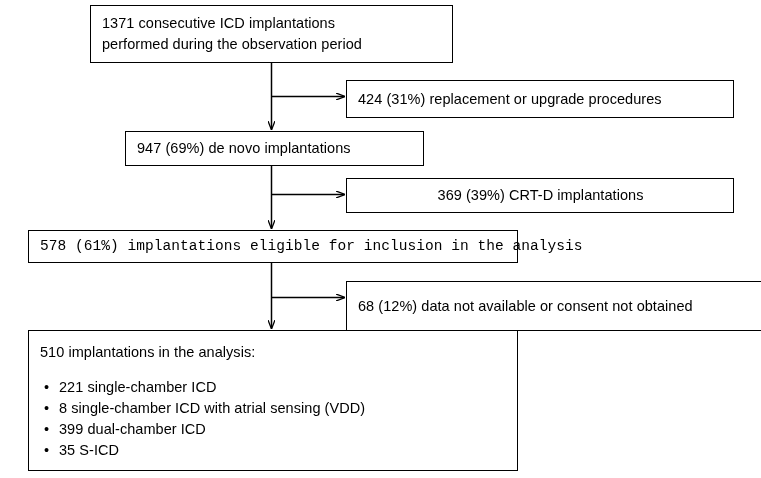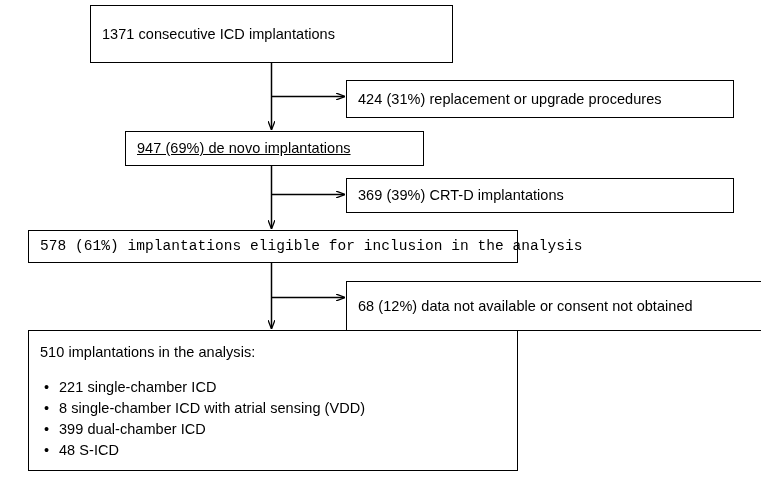--- a/index.html
+++ b/index.html
@@ -46,30 +46,30 @@
     line-height: 1.42;
     letter-spacing: 0.05px;
     padding: 2px 10px 2px 11px;
   }
   .flow-box .line {
     white-space: nowrap;
   }
 
   
   #box-total      { left: 70px;  top: 5px;   width: 363px; height: 58px; }
-  #box-denovo     { left: 105px; top: 131px; width: 299px; height: 35px; text-decoration: underline; }
+  #box-denovo     { left: 105px; top: 131px; width: 299px; height: 35px; }
   #box-eligible   { left: 8px;   top: 230px; width: 490px; height: 33px; font-family: Liberation Mono, monospace; }
   #box-analysis   { left: 8px;   top: 330px; width: 490px; height: 141px;
                     justify-content: flex-start; padding-top: 11px; }
 
   
   #box-replacement{ left: 326px; top: 80px;  width: 388px; height: 38px;
                     justify-content: center; }
   #box-crtd       { left: 326px; top: 178px; width: 388px; height: 35px;
-                    justify-content: center; }
+                    justify-content: center; text-align: center; }
   #box-nodata     { left: 326px; top: 281px; width: 428px; height: 50px;
                     justify-content: center; }
 
   
   .analysis-heading {
     white-space: nowrap;
     margin-bottom: 14px;
   }
   .bullet-list {
     list-style: none;
@@ -108,20 +108,21 @@
 
     <line x1="251.5" y1="194.5" x2="324.5" y2="194.5" stroke="#000000" stroke-width="1.5" marker-end="url(#arrowhead)"></line>
 
     <line x1="251.5" y1="263" x2="251.5" y2="328.5" stroke="#000000" stroke-width="1.5" marker-end="url(#arrowhead)"></line>
 
     <line x1="251.5" y1="297.5" x2="324.5" y2="297.5" stroke="#000000" stroke-width="1.5" marker-end="url(#arrowhead)"></line>
   </svg>
 
   <div class="flow-box" id="box-total">
     <span class="line">1371 consecutive ICD implantations</span>
+    <span class="line">performed during the observation period</span>
   </div>
 
   <div class="flow-box" id="box-replacement">
     <span class="line">424 (31%) replacement or upgrade procedures</span>
   </div>
 
   <div class="flow-box" id="box-denovo">
     <span class="line">947 (69%) de novo implantations</span>
   </div>
 
@@ -147,18 +148,18 @@
       <li>
         <span class="bullet-dot">•</span>
         <span>8 single-chamber ICD with atrial sensing (VDD)</span>
       </li>
       <li>
         <span class="bullet-dot">•</span>
         <span>399 dual-chamber ICD</span>
       </li>
       <li>
         <span class="bullet-dot">•</span>
-        <span>48 S-ICD</span>
+        <span>35 S-ICD</span>
       </li>
     </ul>
   </div>
 
 </div>
 
 </body></html>

